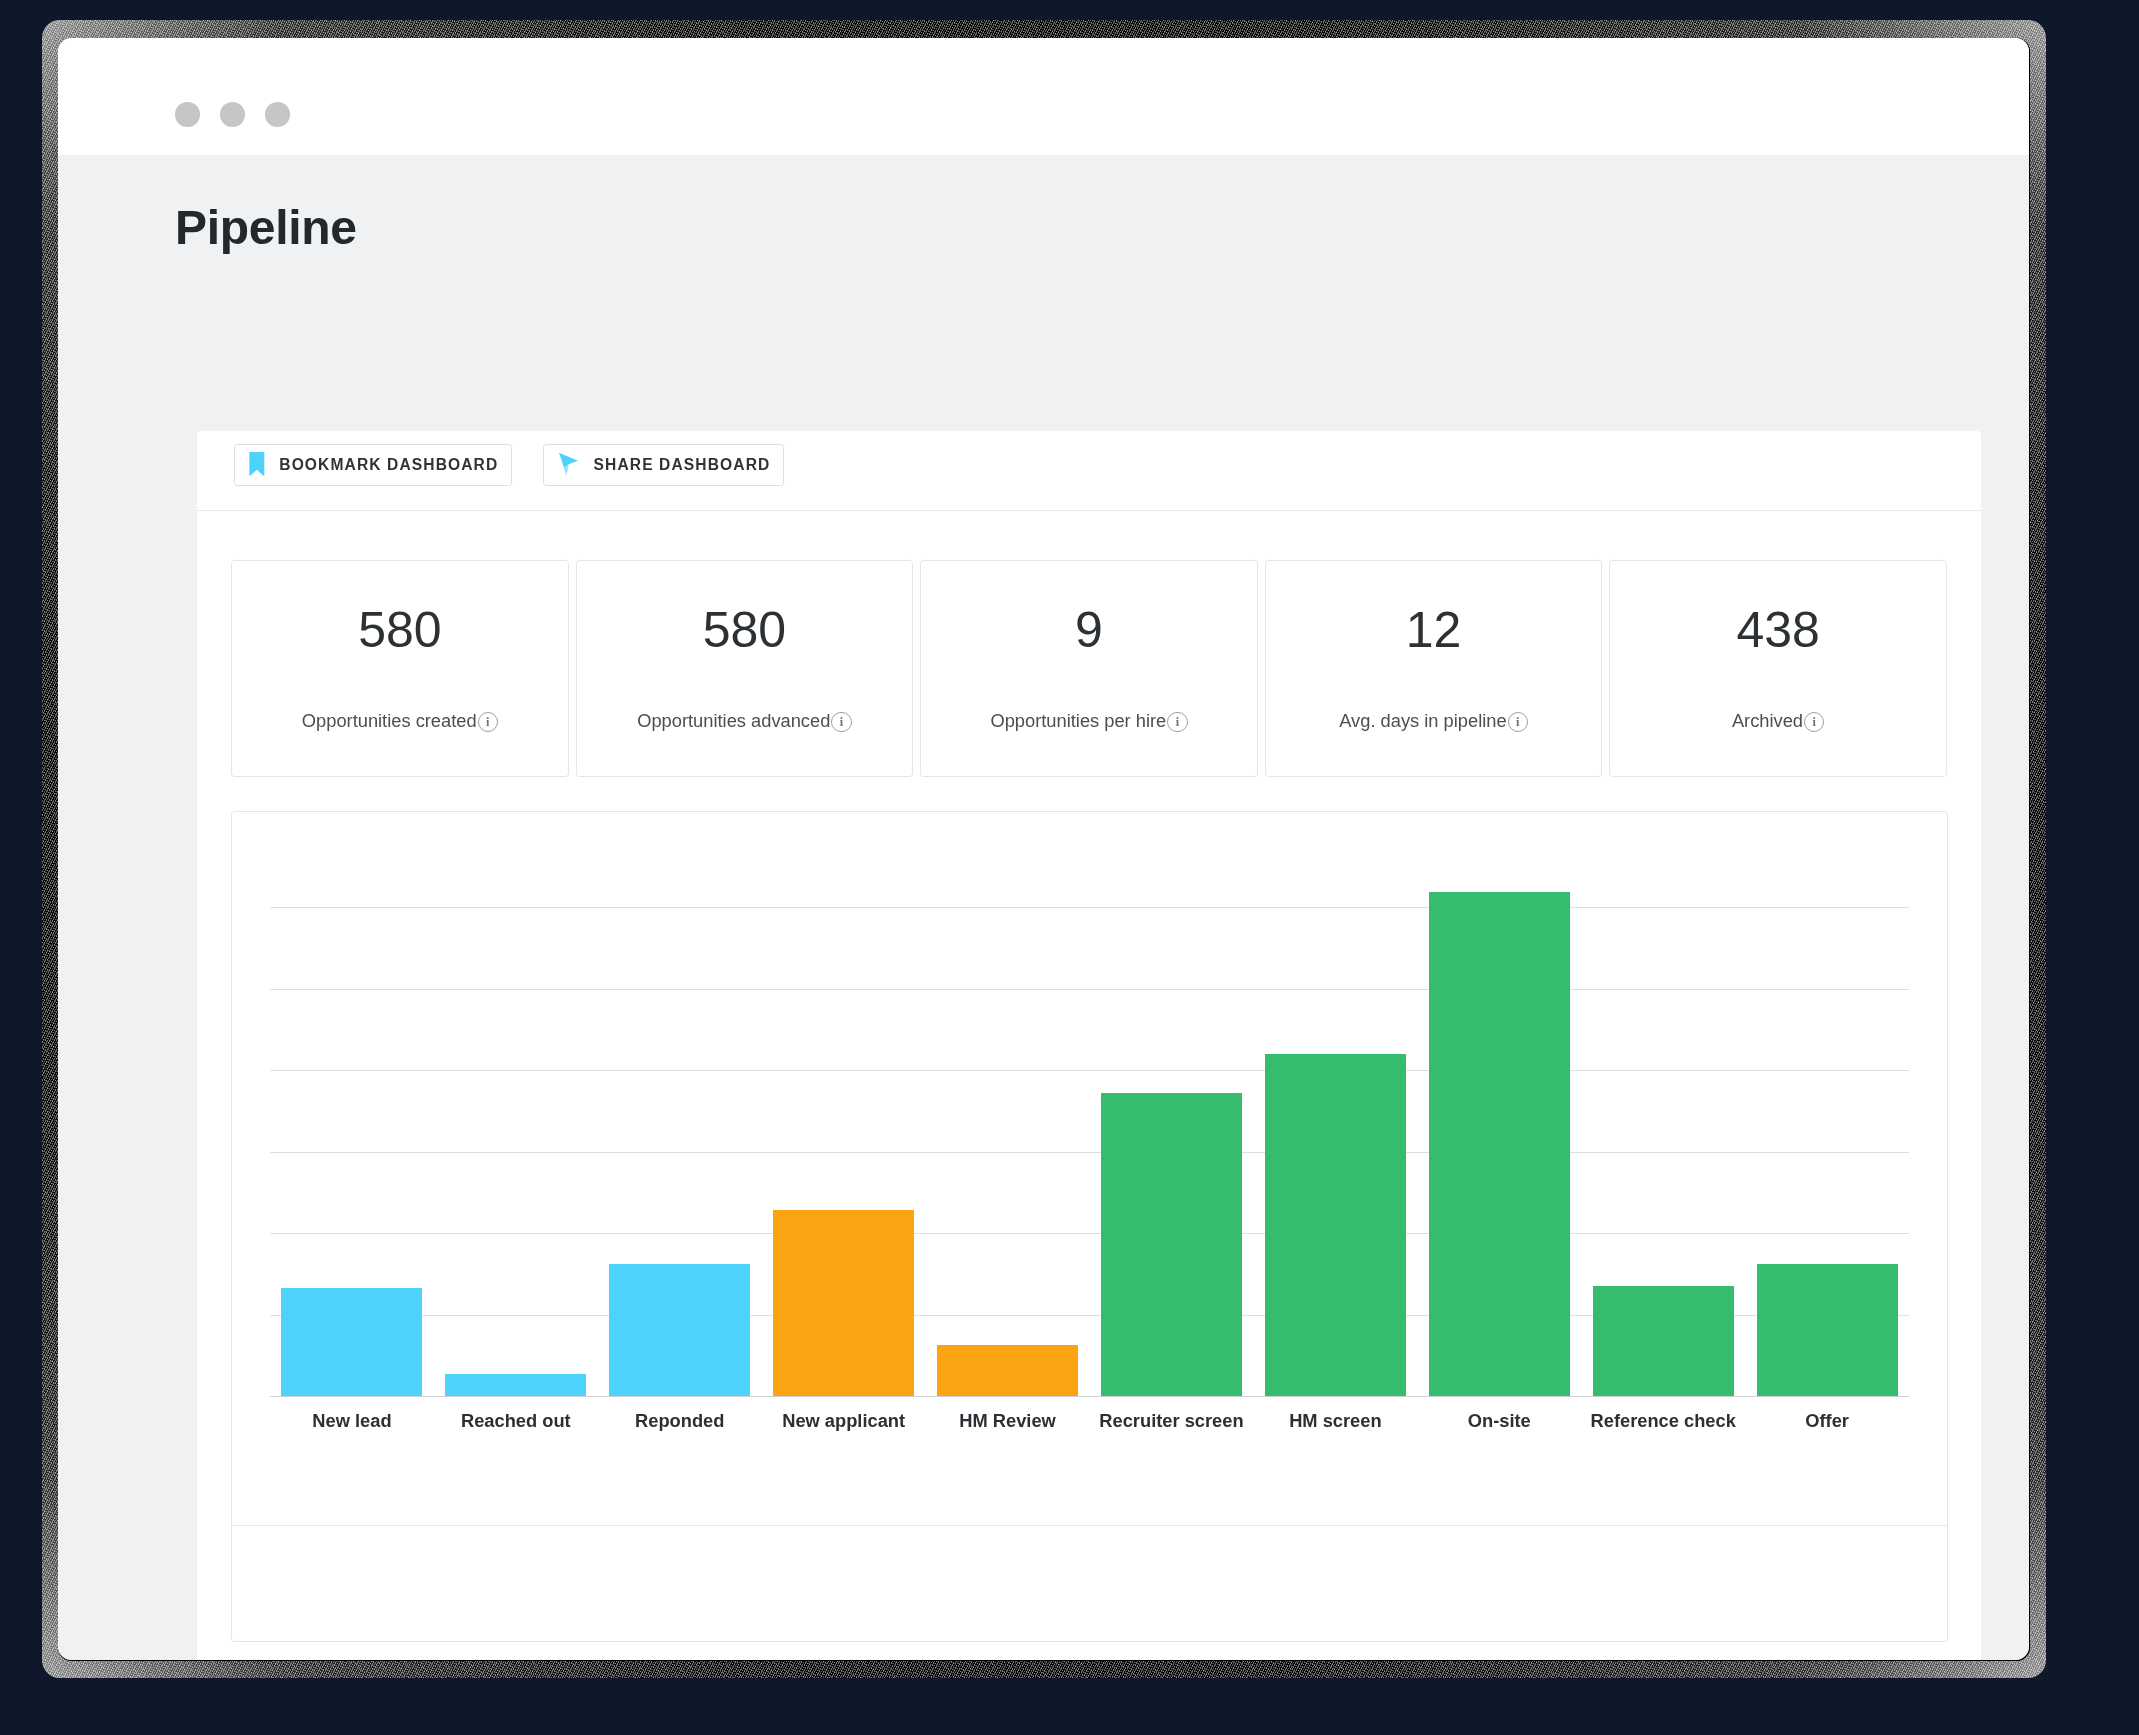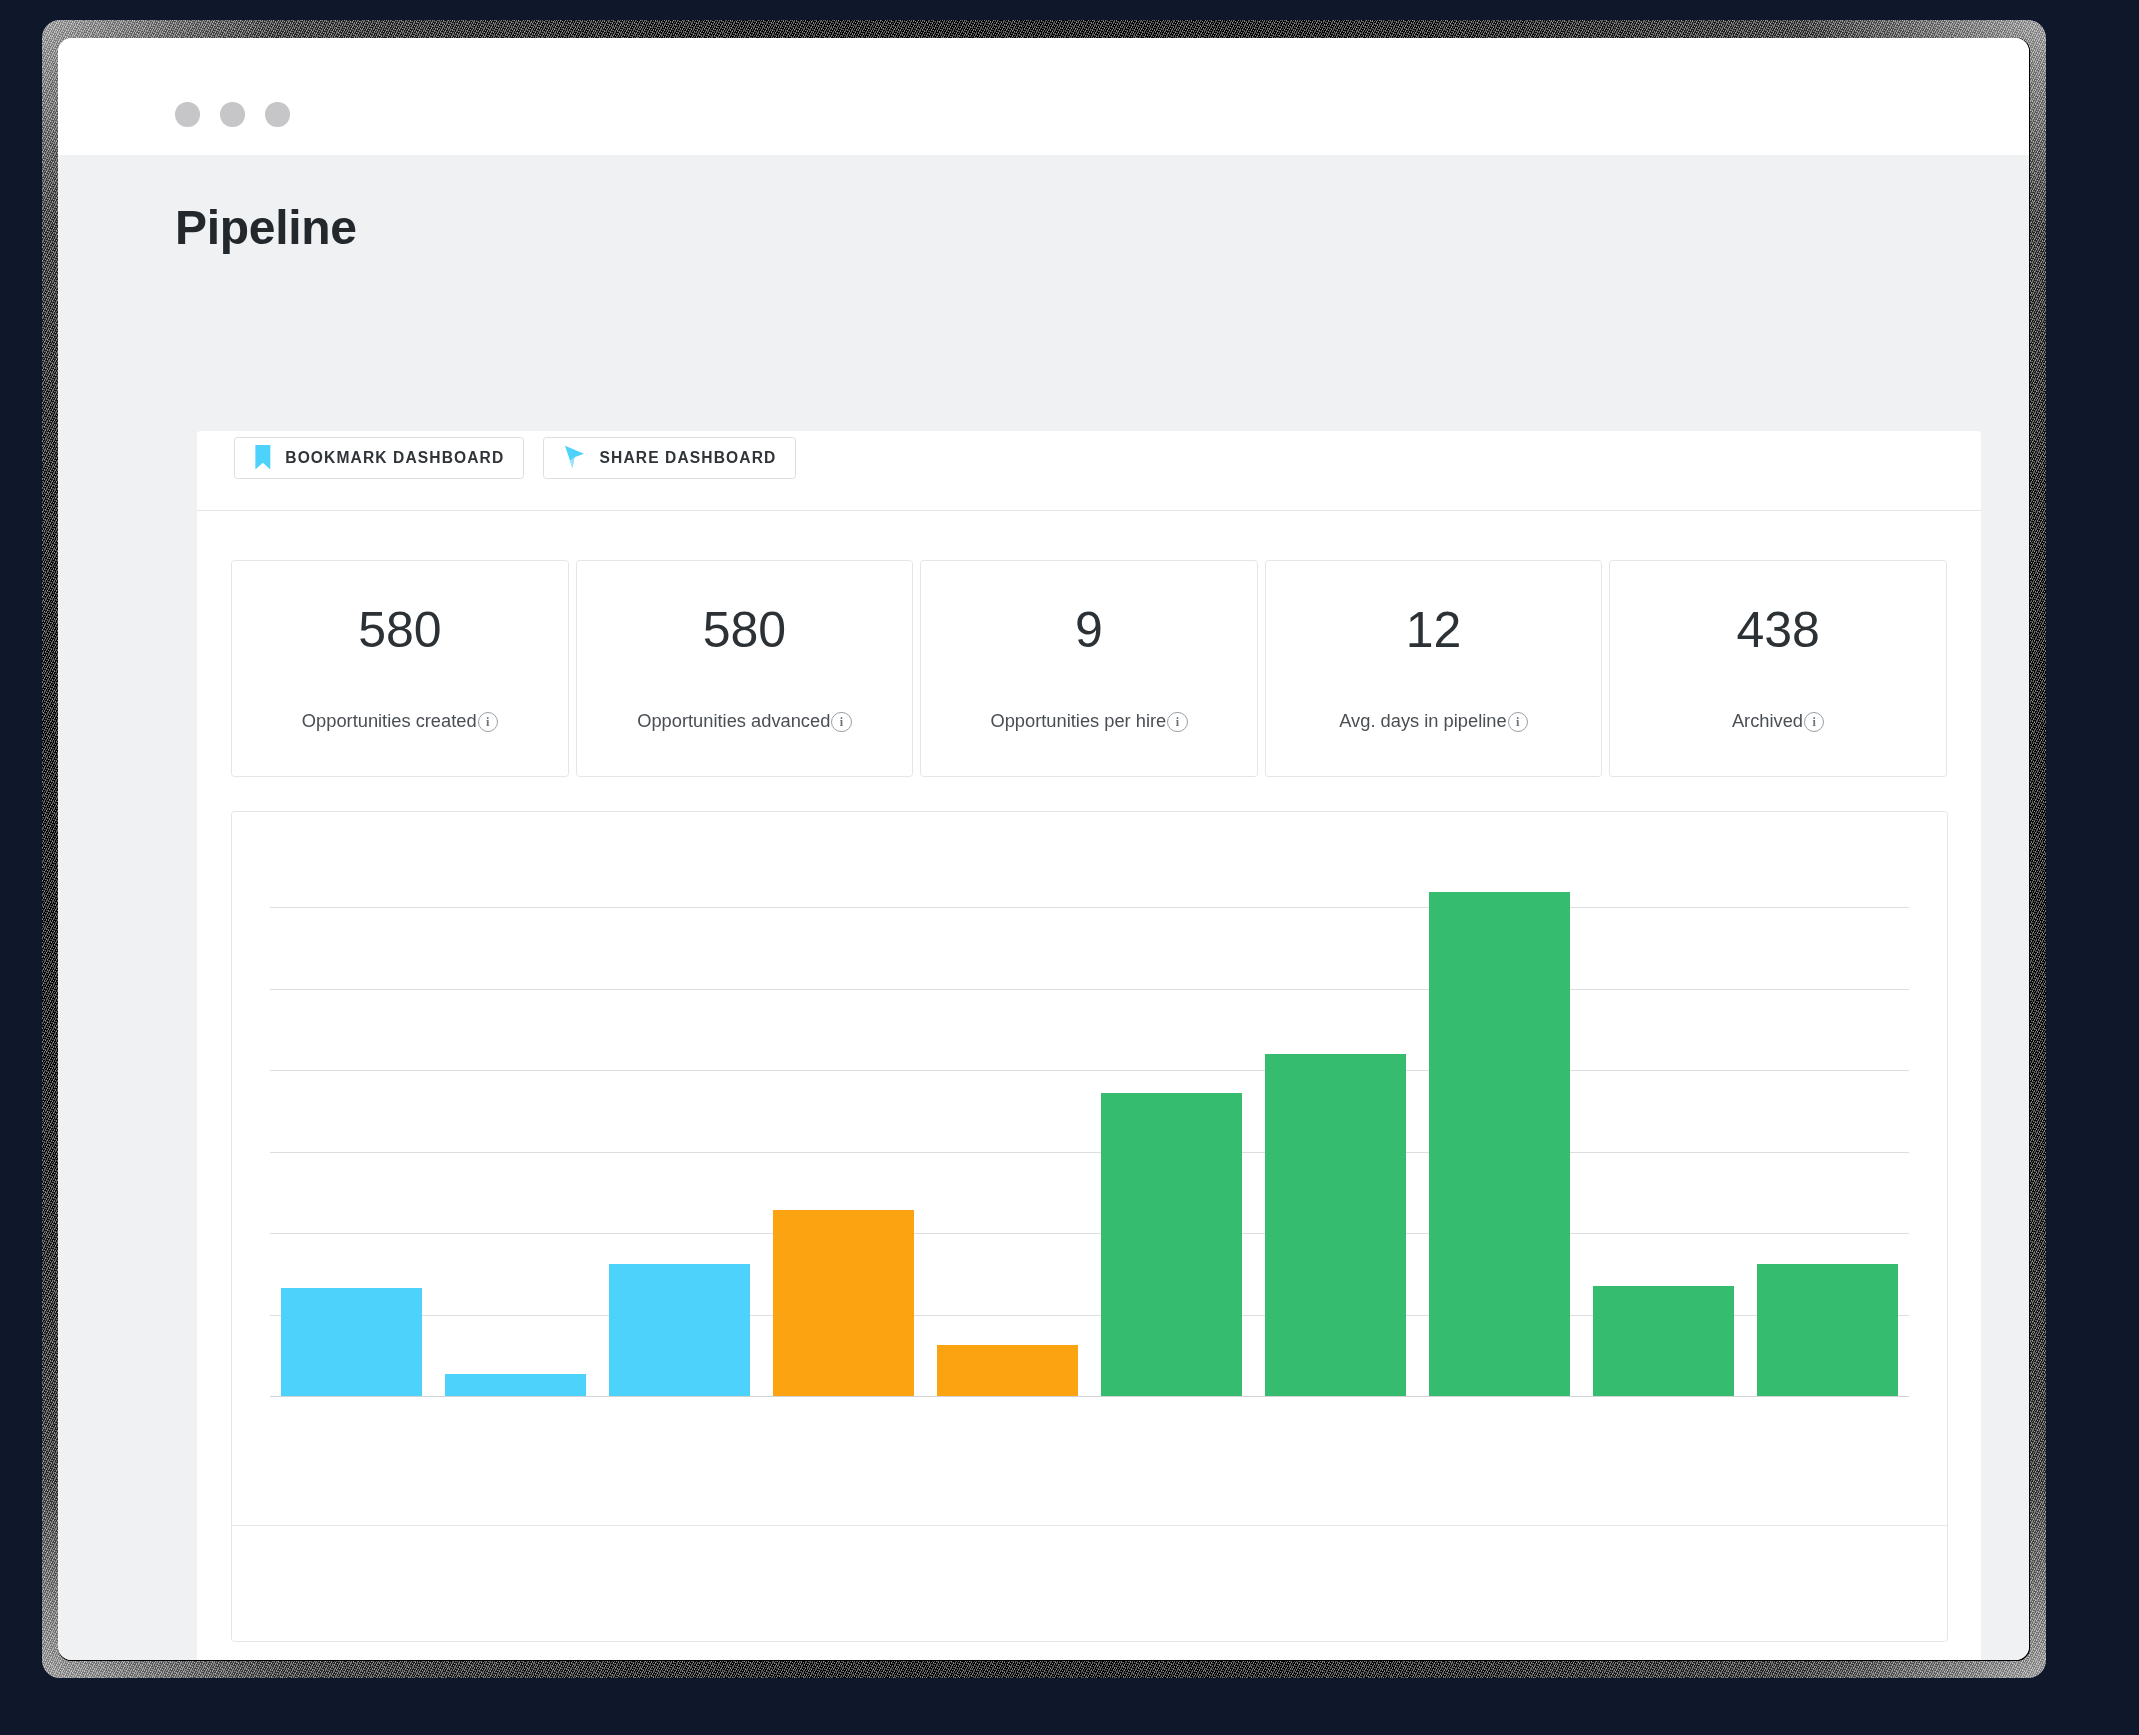--- a/index.html
+++ b/index.html
@@ -52,23 +52,23 @@
   
   #content{
     position:absolute;left:139px;top:276px;width:1784px;height:1291px;
     background:#ffffff;border-radius:4.1px;
   }
 
   #actionbar{
     height:79px;border-bottom:0.7px solid #e6e8ea;position:relative;
   }
   .action-btn{
-    position:absolute;top:6px;height:42px;box-sizing:border-box;
+    position:absolute;top:13px;height:42px;box-sizing:border-box;
     border:0.7px solid #dcdfe2;border-radius:3.4px;background:#fff;
-    display:flex;align-items:center;gap:13.6px;padding:0 19px;cursor:pointer;
+    display:flex;align-items:center;gap:13.6px;padding:0 13px;cursor:pointer;
   }
   .action-btn .lbl{
     font-size:15.6px;font-weight:bold;letter-spacing:1.1px;color:#2f3439;
     white-space:nowrap;font-family:"Liberation Sans",sans-serif;
   }
   #btn-bookmark{left:37px;}
   #btn-share{left:346px;}
 
   .ico{display:block;}
 
@@ -258,20 +258,32 @@
                 </div>
                 <div class="barcell">
                   <div class="bar" style="height: 110px; background: rgb(54, 188, 111);"></div>
                 </div>
                 <div class="barcell">
                   <div class="bar" style="height: 132px; background: rgb(54, 188, 111);"></div>
                 </div>
               </div>
           </div>
 
+          <div id="xlabels">
+              <div class="xcell">New lead</div>
+              <div class="xcell">Reached out</div>
+              <div class="xcell">Reponded</div>
+              <div class="xcell">New applicant</div>
+              <div class="xcell">HM Review</div>
+              <div class="xcell">Recruiter screen</div>
+              <div class="xcell">HM screen</div>
+              <div class="xcell">On-site</div>
+              <div class="xcell">Reference check</div>
+              <div class="xcell">Offer</div>
+            </div>
 
           <div id="legendsep"></div>
         </div>
 
       </div>
     </div>
   </div>
 </div>
 
 

